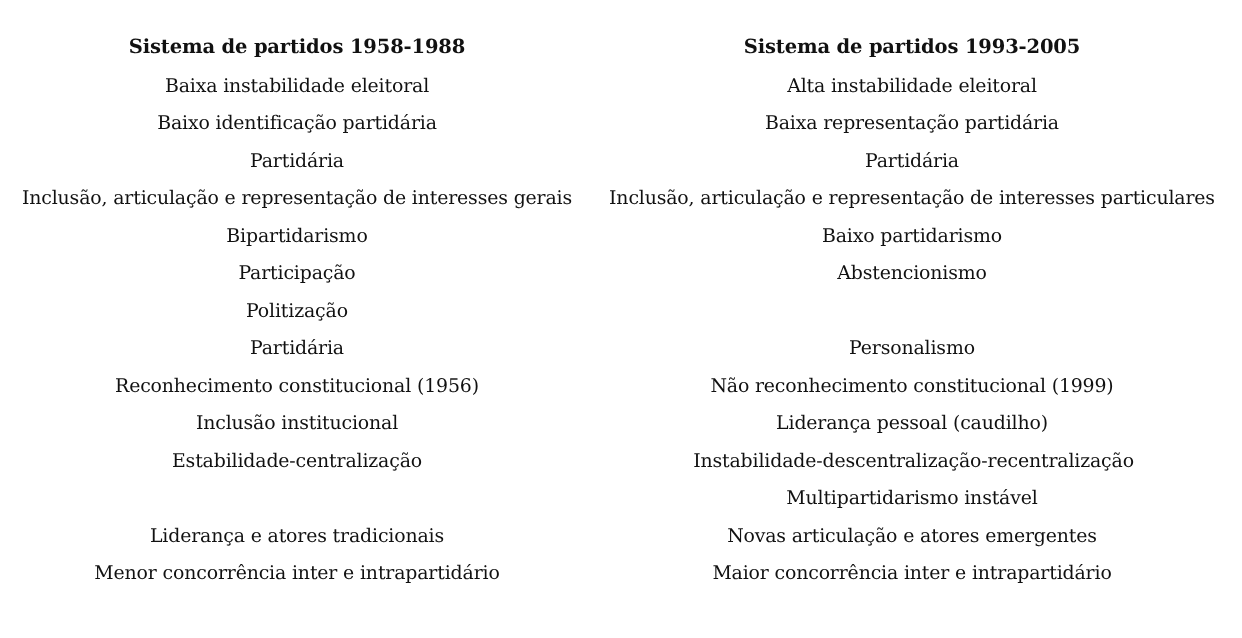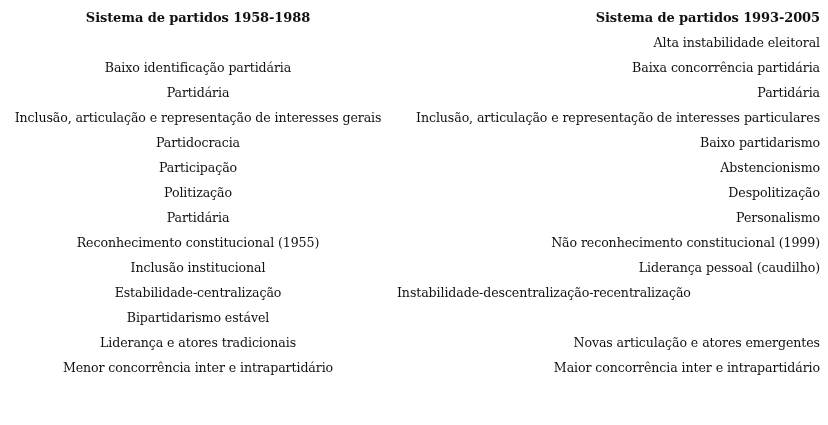--- a/index.html
+++ b/index.html
@@ -11,21 +11,21 @@
       width: 828px;
       height: 425px;
       position: relative;
       overflow: hidden;
       font-family: "DejaVu Serif", "Liberation Serif", serif;
       color: #111111;
     }
     .table {
       position: absolute;
       left: 0;
-      top: 5px;
+      top: 19px;
       width: 684px;
     }
     .row {
       position: relative;
       height: 25px;
       width: 828px;
     }
     .cell {
       position: absolute;
       top: 0;
@@ -36,85 +36,85 @@
       letter-spacing: -0.1px;
     }
     .cell.left {
       left: 0;
       width: 396px;
       text-align: center;
     }
     .cell.right {
       left: 396px;
       width: 424px;
-      text-align: right;
+      text-align: center;
     }
     .cell.right.overflow-left {
-      text-align: left;
+      text-align: center;
       left: 397px;
     }
     .row.header .cell {
       font-weight: bold;
       font-size: 13px;
     }
   </style>
 </head>
 <body>
 
 <div class="table">
   <div class="row header">
     <div class="cell left">Sistema de partidos 1958-1988</div>
     <div class="cell right">Sistema de partidos 1993-2005</div>
   </div>
 
   <div class="row">
+    <div class="cell left">Baixa instabilidade eleitoral</div>
     <div class="cell right">Alta instabilidade eleitoral</div>
   </div>
   <div class="row">
     <div class="cell left">Baixo identificação partidária</div>
-    <div class="cell right">Baixa concorrência partidária</div>
+    <div class="cell right">Baixa representação partidária</div>
   </div>
   <div class="row">
     <div class="cell left">Partidária</div>
     <div class="cell right">Partidária</div>
   </div>
   <div class="row">
     <div class="cell left">Inclusão, articulação e representação de interesses gerais</div>
     <div class="cell right">Inclusão, articulação e representação de interesses particulares</div>
   </div>
   <div class="row">
-    <div class="cell left">Partidocracia</div>
+    <div class="cell left">Bipartidarismo</div>
     <div class="cell right">Baixo partidarismo</div>
   </div>
   <div class="row">
     <div class="cell left">Participação</div>
     <div class="cell right">Abstencionismo</div>
   </div>
   <div class="row">
     <div class="cell left">Politização</div>
-    <div class="cell right">Despolitização</div>
   </div>
   <div class="row">
     <div class="cell left">Partidária</div>
     <div class="cell right">Personalismo</div>
   </div>
   <div class="row">
-    <div class="cell left">Reconhecimento constitucional (1955)</div>
+    <div class="cell left">Reconhecimento constitucional (1956)</div>
     <div class="cell right">Não reconhecimento constitucional (1999)</div>
   </div>
   <div class="row">
     <div class="cell left">Inclusão institucional</div>
     <div class="cell right">Liderança pessoal (caudilho)</div>
   </div>
   <div class="row">
     <div class="cell left">Estabilidade-centralização</div>
     <div class="cell right overflow-left">Instabilidade-descentralização-recentralização</div>
   </div>
   <div class="row">
-    <div class="cell left">Bipartidarismo estável</div>
+    <div class="cell right">Multipartidarismo instável</div>
   </div>
   <div class="row">
     <div class="cell left">Liderança e atores tradicionais</div>
     <div class="cell right">Novas articulação e atores emergentes</div>
   </div>
   <div class="row">
     <div class="cell left">Menor concorrência inter e intrapartidário</div>
     <div class="cell right">Maior concorrência inter e intrapartidário</div>
   </div>
 </div>

